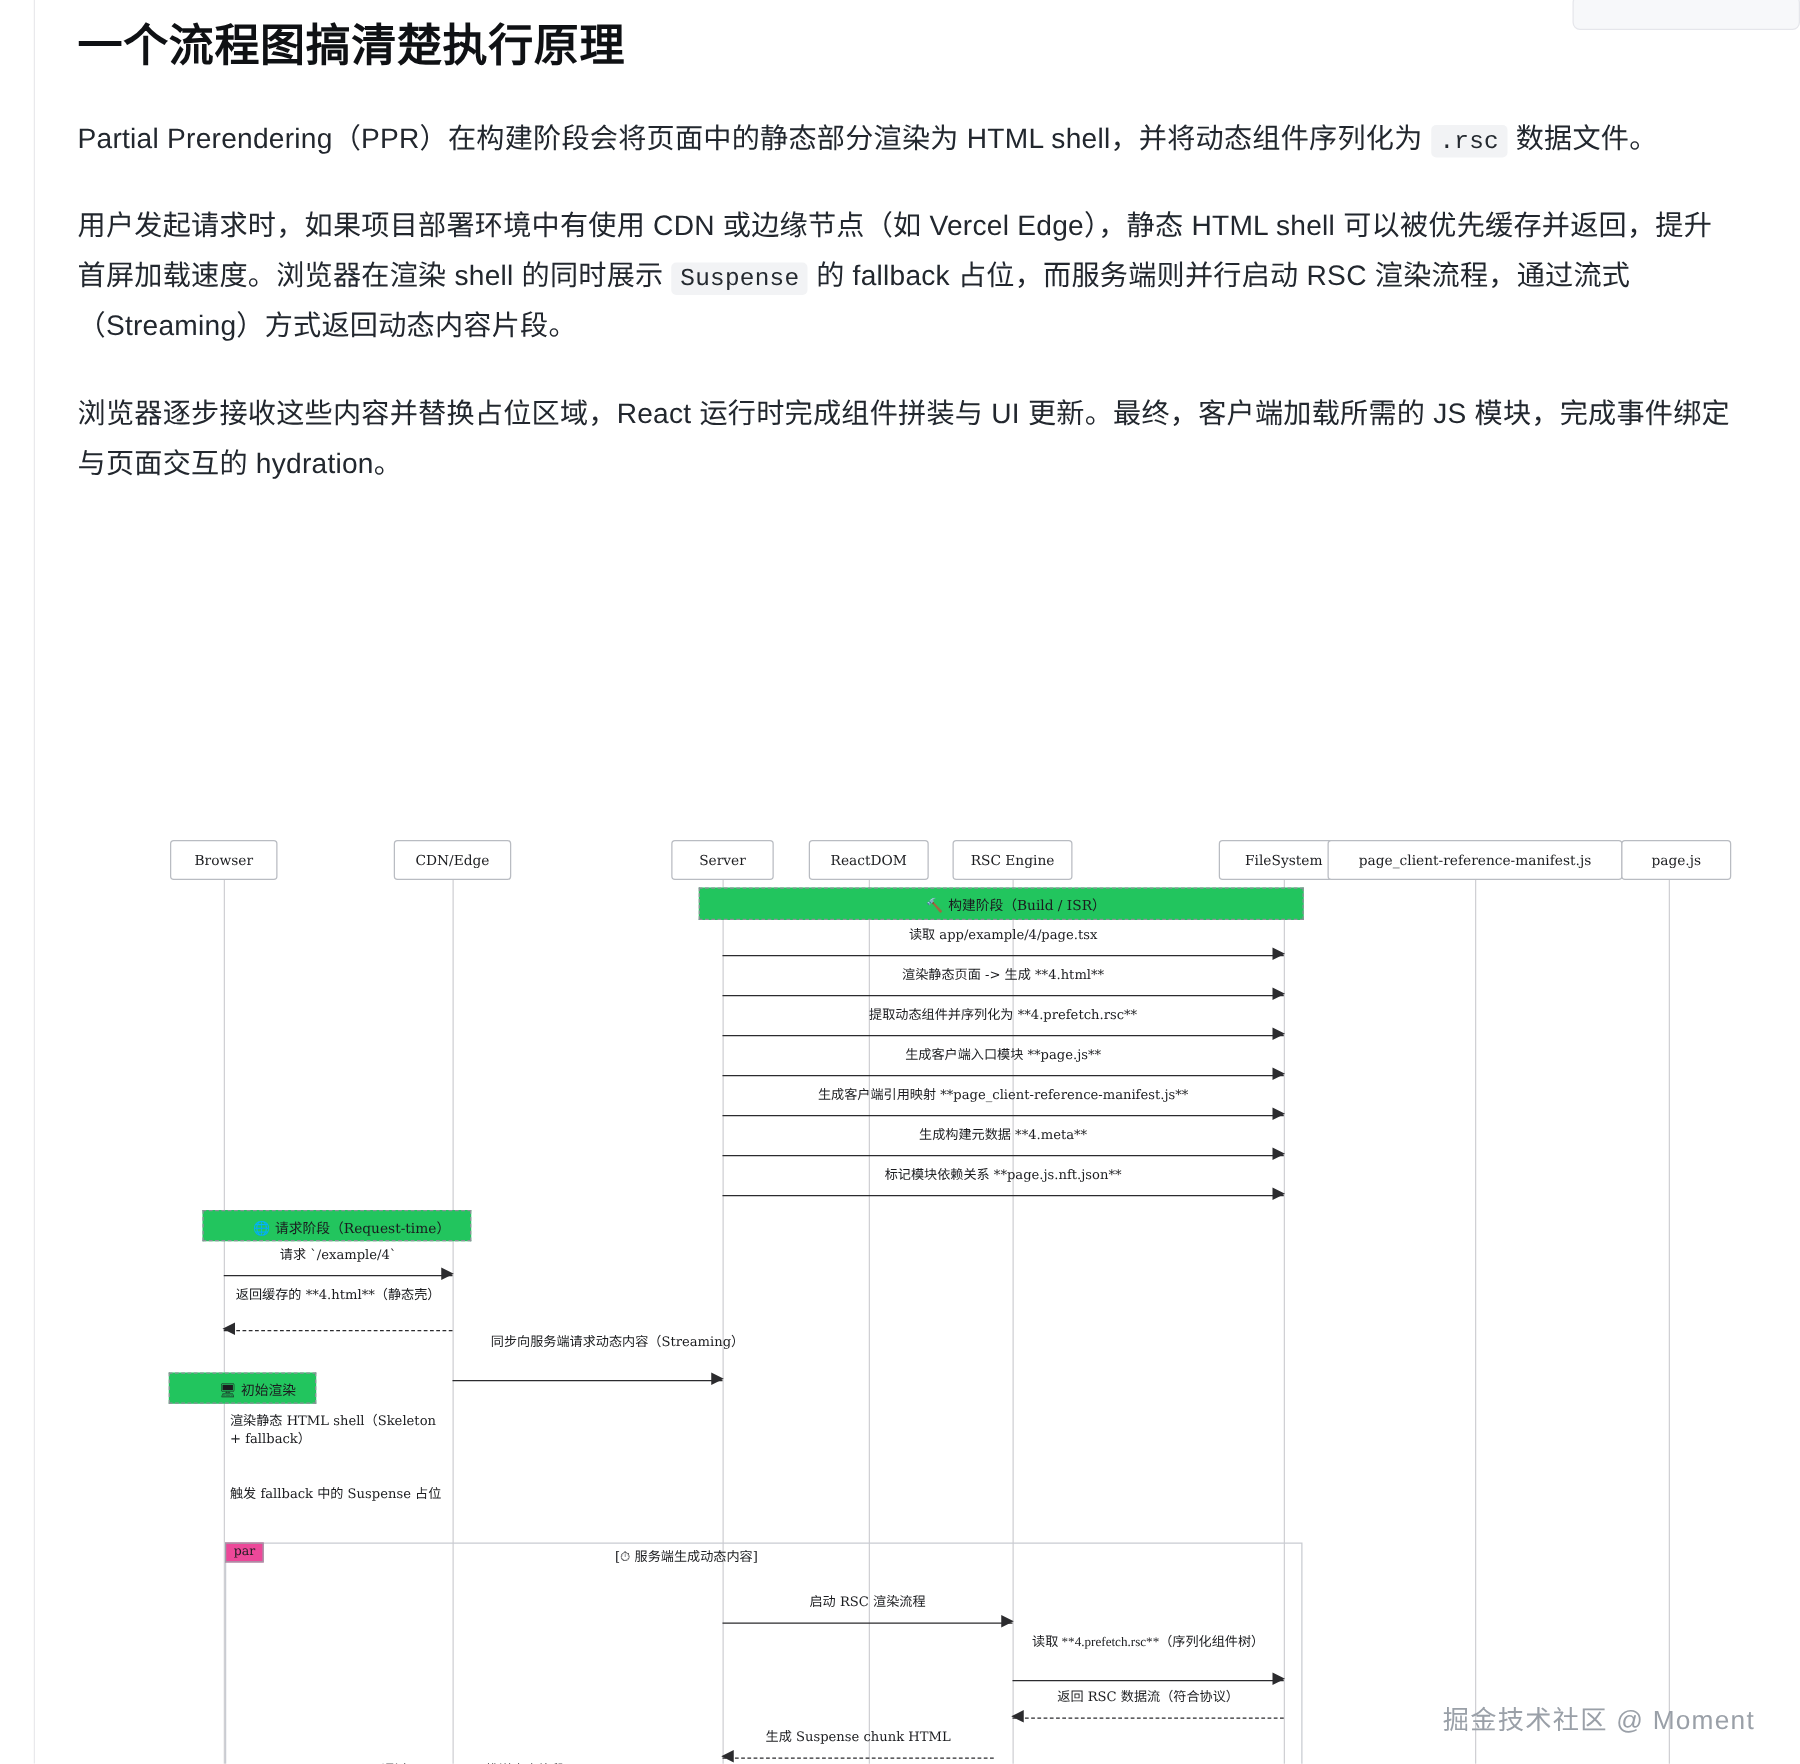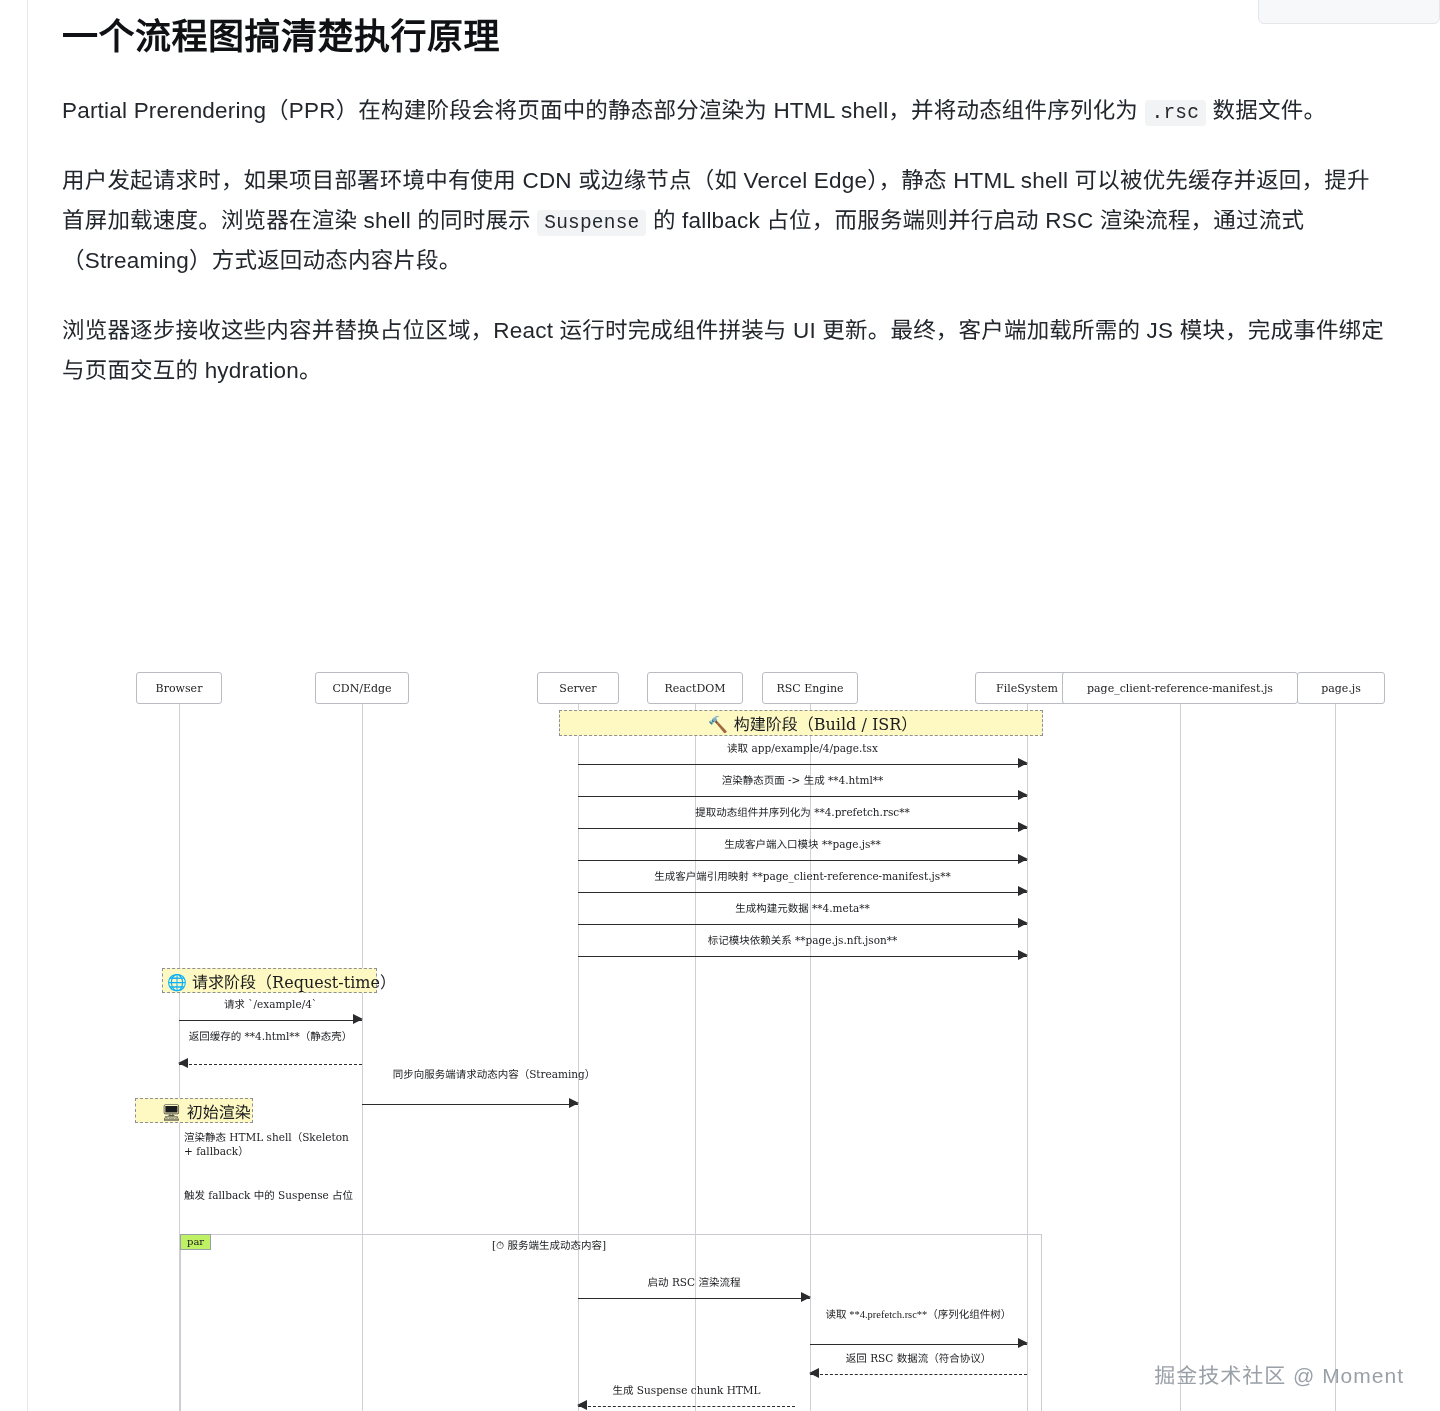--- a/index.html
+++ b/index.html
@@ -106,25 +106,25 @@
     color: #1b1c1f;
     font-family: "DejaVu Serif", serif;
     white-space: nowrap;
     box-sizing: border-box;
     text-align: center;
   }
   .phase-box {
     position: absolute;
     box-sizing: border-box;
     border: 1.2px dashed #8d9099;
-    background: #fef9c3;
+    background: #22c55e;
     display: flex;
     align-items: center;
     justify-content: center;
-    font-size: 16px;
+    font-size: 11px;
     color: #1b1c1f;
     font-family: "DejaVu Serif", serif;
     white-space: nowrap;
     padding-left: 24px;
   }
   .msg {
     position: absolute;
     height: 30px;
   }
   .msg .line {
@@ -175,21 +175,21 @@
   }
   .par-frame {
     position: absolute;
     box-sizing: border-box;
     border: 1.1px solid #c9ccd2;
   }
   .par-tag {
     position: absolute;
     box-sizing: border-box;
     border: 1.1px solid #9aa0a8;
-    background: #bef264;
+    background: #ec4899;
     font-size: 10px;
     font-family: "DejaVu Serif", serif;
     padding: 1px 6px 2px 6px;
     color: #1b1c1f;
   }
   .par-note {
     position: absolute;
     font-size: 10.5px;
     font-family: "DejaVu Serif", serif;
     color: #1b1c1f;

